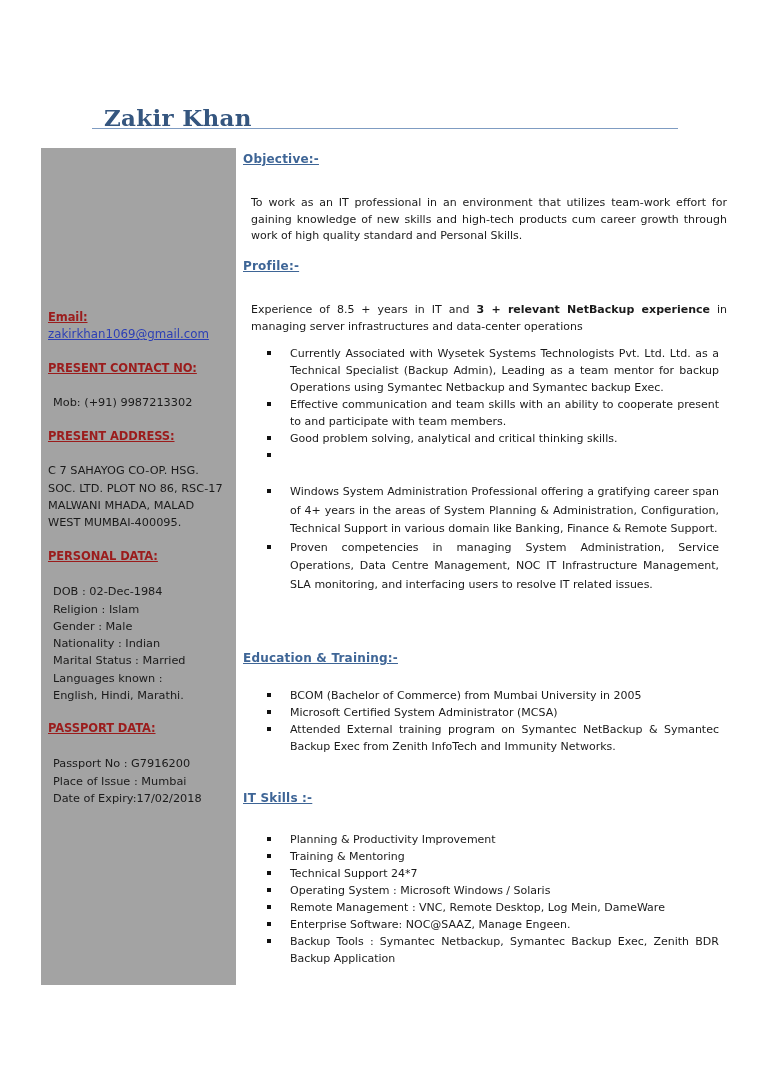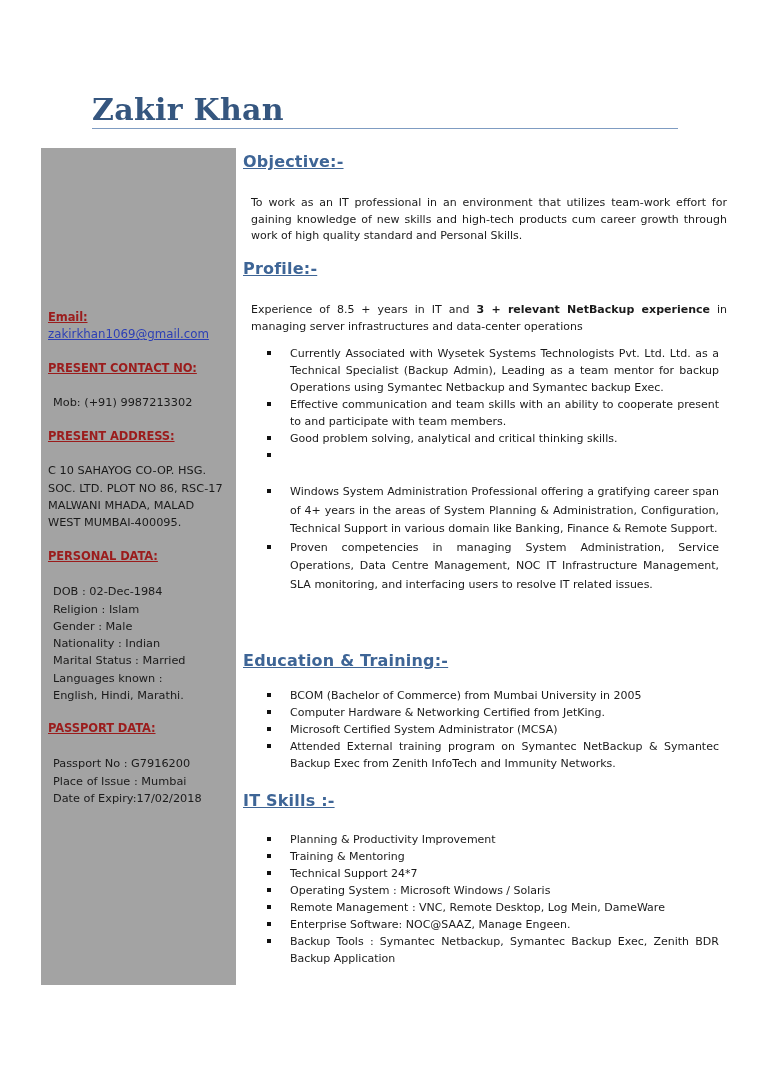--- a/index.html
+++ b/index.html
@@ -3,22 +3,22 @@
   <meta charset="utf-8">
   <style>
     html, body { margin: 0; padding: 0; background: #ffffff; }
     body {
       width: 768px; height: 1087px; position: relative; overflow: hidden;
       font-family: "DejaVu Sans", sans-serif; color: #1a1a1a;
     }
     .name {
       position: absolute; left: 92px; top: 92px;
       font-family: "DejaVu Serif", serif; font-weight: bold;
-      font-size: 30px; color: #35567f; letter-spacing: 0.3px;
-      margin: 0;
+      font-size: 23px; color: #35567f; letter-spacing: 0.3px;
+      margin: 12px;
     }
     .name-rule {
       position: absolute; left: 92px; top: 128px; width: 586px; height: 0;
       border-top: 1.5px solid #7f9cc2;
     }
     .sidebar {
       position: absolute; left: 41px; top: 148px; width: 195px; height: 837px;
       background: #a3a3a3;
     }
     .side-block { position: absolute; left: 7px; width: 185px; font-size: 11.3px; line-height: 17.3px; }
@@ -27,21 +27,21 @@
       font-size: 11.5px; letter-spacing: -0.1px;
     }
     .side-link { color: #2c3fb5; text-decoration: underline; font-size: 11.8px; }
     .side-text { color: #1a1a1a; font-size: 11.3px; white-space: nowrap; }
     .side-text.ind { padding-left: 5px; }
 
     .main { position: absolute; left: 243px; top: 0; width: 476px; }
     .sec-head {
       position: absolute; left: 0; margin: 0;
       color: #3e6596; font-weight: bold; text-decoration: underline;
-      font-size: 16px; letter-spacing: 0.2px;
+      font-size: 12px; letter-spacing: 0.2px;
     }
     .para {
       position: absolute; left: 0; width: 476px; margin: 8px;
       font-size: 11px; line-height: 16.5px; text-align: justify; color: #1a1a1a;
     }
     .para b { font-weight: bold; }
     ul.blist {
       position: absolute; left: 0; width: 476px; margin: 0; padding: 0; list-style: none;
     }
     ul.blist li {
@@ -66,21 +66,21 @@
   </div>
 
   <div class="side-block" style="top:212px;">
     <div class="side-head">PRESENT  CONTACT NO:</div>
     <div class="side-text ind" style="margin-top:17px;">Mob: (+91) 9987213302</div>
   </div>
 
   <div class="side-block" style="top:280px;">
     <div class="side-head">PRESENT  ADDRESS:</div>
     <div style="margin-top:17px;">
-      <div class="side-text">C 10 SAHAYOG  CO-OP.  HSG.</div>
+      <div class="side-text">C 7 SAHAYOG  CO-OP.  HSG.</div>
       <div class="side-text">SOC. LTD. PLOT NO 86, RSC-17</div>
       <div class="side-text">MALWANI MHADA, MALAD</div>
       <div class="side-text">WEST MUMBAI-400095.</div>
     </div>
   </div>
 
   <div class="side-block" style="top:400px;">
     <div class="side-head">PERSONAL  DATA:</div>
     <div style="margin-top:18px;">
       <div class="side-text ind">DOB : 02-Dec-1984</div>
@@ -117,21 +117,21 @@
     <li><span class="mark"></span></li>
   </ul>
   <ul class="blist loose" style="top:483px;">
     <li><span class="mark"></span><span>Windows System Administration  Professional offering a gratifying career span of 4+ years in the areas of System Planning &amp; Administration, Configuration, Technical Support  in various domain like Banking, Finance &amp; Remote Support.</span></li>
     <li><span class="mark"></span><span>Proven competencies in managing System Administration, Service Operations, Data Centre Management, NOC IT Infrastructure Management, SLA monitoring, and interfacing users to resolve IT related issues.</span></li>
   </ul>
 
   <h2 class="sec-head" style="top:651px;">Education &amp; Training:-</h2>
   <ul class="blist" style="top:687px;">
     <li><span class="mark"></span><span>BCOM (Bachelor of Commerce) from Mumbai University in 2005</span></li>
-    <li><span class="mark"></span><span>Computer Hardware &amp; Networking Certified from JetKing.</span></li>
+    <li><span class="mark"></span></li>
     <li><span class="mark"></span><span>Microsoft Certified System Administrator (MCSA)</span></li>
     <li><span class="mark"></span><span>Attended External training program on Symantec NetBackup &amp; Symantec Backup Exec from Zenith InfoTech and Immunity Networks.</span></li>
   </ul>
 
   <h2 class="sec-head" style="top:791px;">IT Skills :-</h2>
   <ul class="blist" style="top:831px;">
     <li><span class="mark"></span><span>Planning  &amp; Productivity  Improvement</span></li>
     <li><span class="mark"></span><span>Training &amp; Mentoring</span></li>
     <li><span class="mark"></span><span>Technical Support 24*7</span></li>
     <li><span class="mark"></span><span>Operating System : Microsoft Windows / Solaris</span></li>

